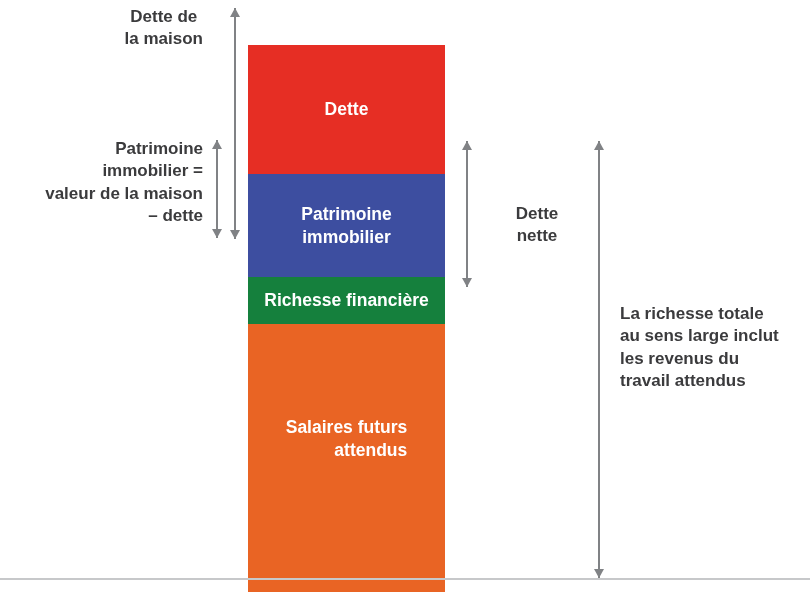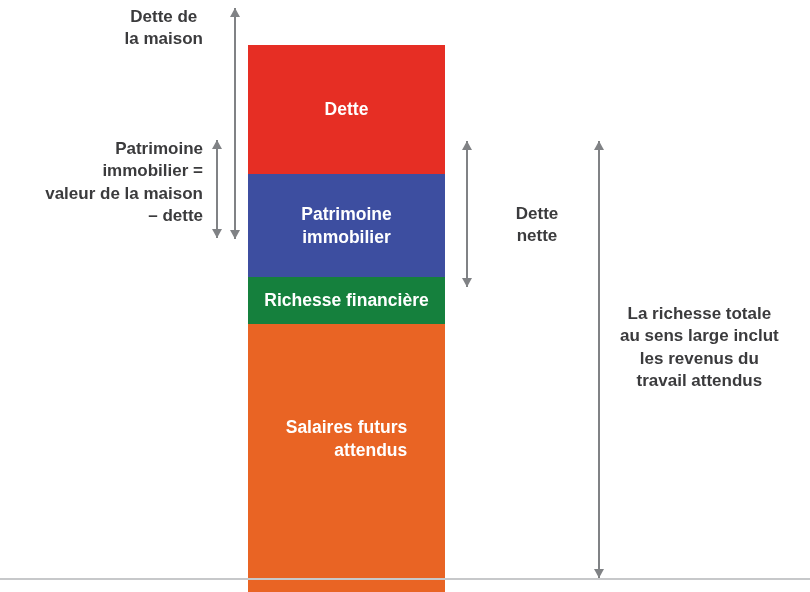--- a/index.html
+++ b/index.html
@@ -49,21 +49,21 @@
 
   
   .label{
     position:absolute;
     font-size:17px;line-height:1.32;
     white-space:pre-line;color:var(--text);
   }
   #lbl-house{right:607px;top:6px;text-align:center;}
   #lbl-patrimoine{right:607px;top:138px;text-align:right;}
   #lbl-networth{left:500px;top:203px;width:74px;text-align:center;}
-  #lbl-total{left:620px;top:303px;text-align:center;}
+  #lbl-total{left:620px;top:303px;text-align:left;}
 
   
   .baseline{
     position:absolute;left:0;top:578px;width:810px;height:2px;
     background:var(--baseline);
   }
 </style>
 </head>
 <body>
 

